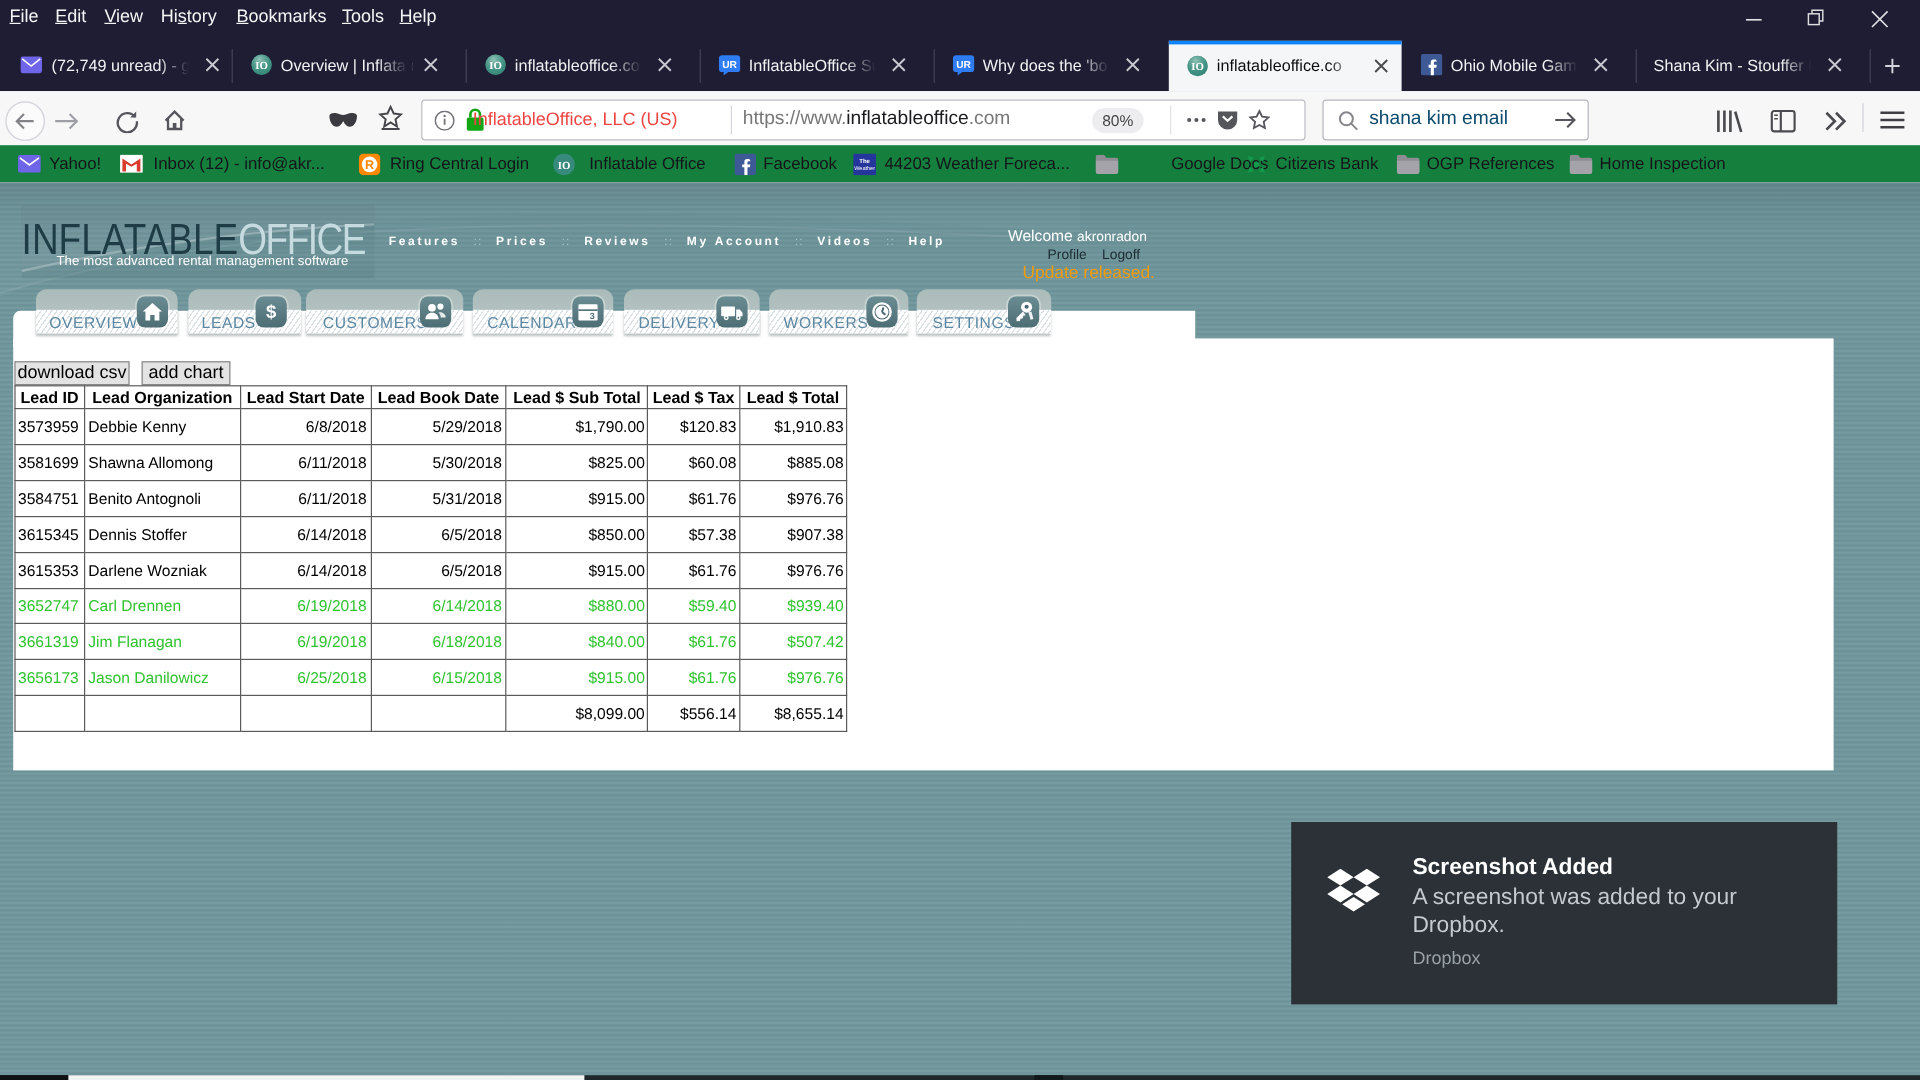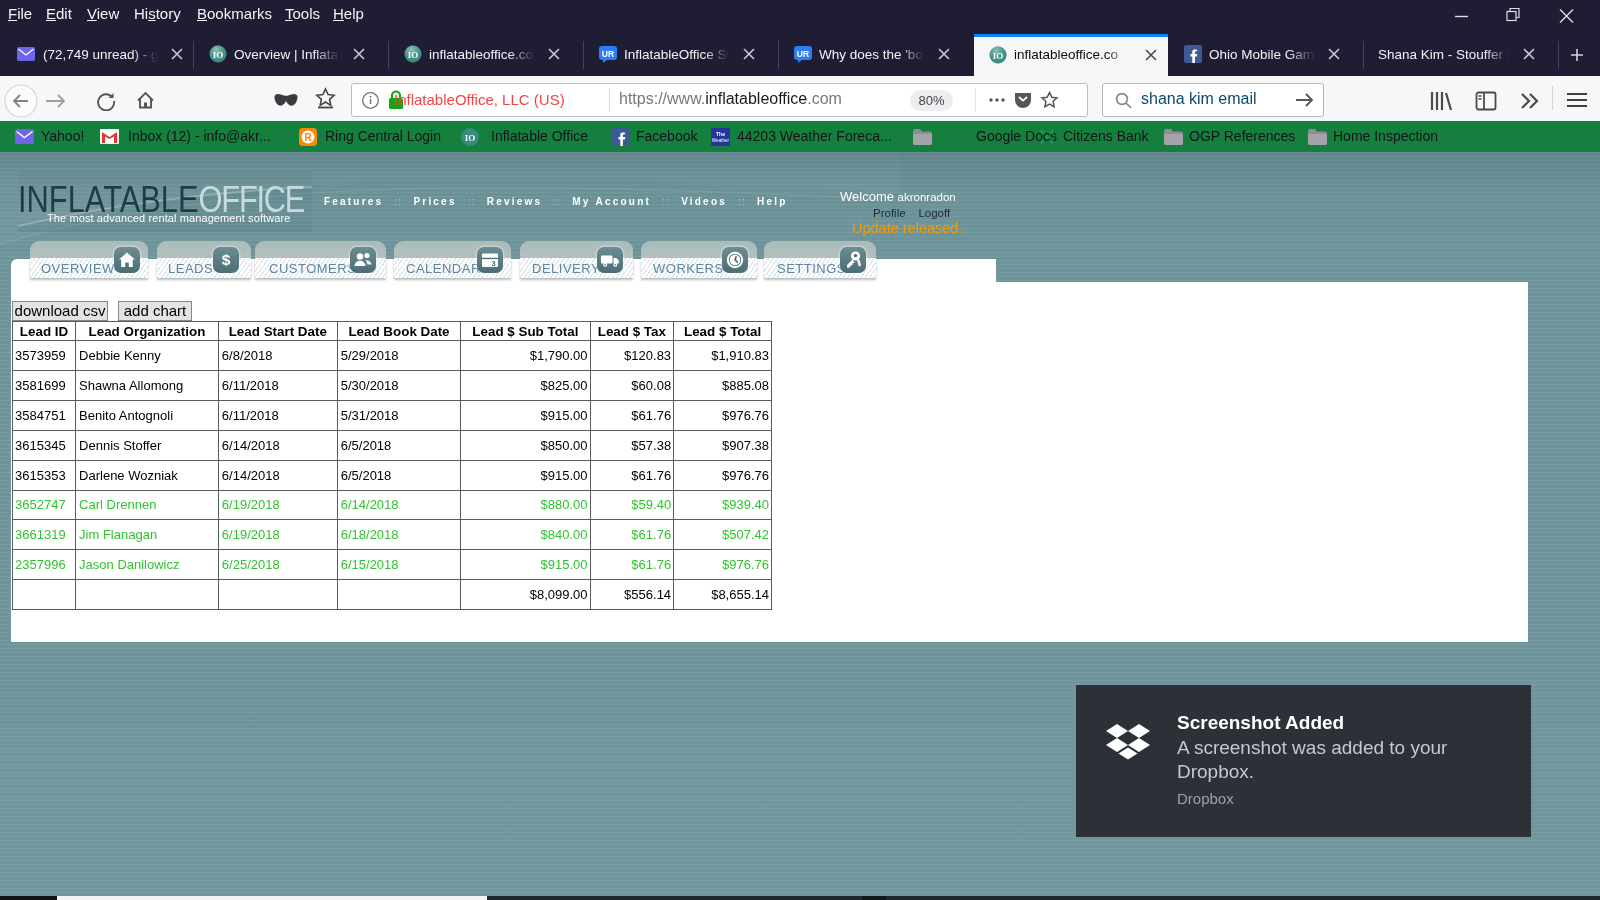--- a/index.html
+++ b/index.html
@@ -33,28 +33,28 @@
 #proflog{position:absolute;left:873px;top:55px;color:#1d2b33;font-size:11.5px}
 #update{position:absolute;left:852px;top:68px;color:#f39c07;font-size:14.5px}
 
 .ptab{position:absolute;top:89px;height:40px}
 .ptab .top{position:absolute;left:0;top:0;width:100%;height:17px;background:linear-gradient(#aabbb9,#b2c1bf);border-radius:9px 9px 0 0}
 .ptab .bot{position:absolute;left:0;top:17px;width:100%;height:19.5px;background:#fff;box-shadow:0 2px 2px rgba(125,138,138,.55);background-image:repeating-linear-gradient(125deg,rgba(188,201,208,.55) 0 1px,rgba(255,255,255,0) 1px 3.6px)}
 .ptab .lbl{position:absolute;top:19.5px;font-size:13px;color:#5b87a2;letter-spacing:.5px;white-space:nowrap}
 .picon{position:absolute;top:6px;width:26px;height:26px;border-radius:7px;background:linear-gradient(#6a8c93,#4d6d74);box-shadow:0 0 0 1.5px rgba(255,255,255,.3)}
 
 .btn{position:absolute;top:148.5px;height:20px;background:#e3e3e3;border:1px solid #868686;box-sizing:border-box;font-size:15px;color:#000;text-align:center;line-height:17px}
-#ltable{position:absolute;left:12px;top:169px;border-collapse:collapse;font-size:13px;color:#000;table-layout:fixed;width:760px}
+#ltable{position:absolute;left:12px;top:169px;border-collapse:collapse;font-size:13px;color:#000;table-layout:fixed;width:694px}
 #ltable td,#ltable th{border:1px solid #5a5a5a;padding:0 3px;}
 #ltable td:first-child{padding:0 2px;}
 #ltable td,#ltable th{height:29.92px;box-sizing:border-box;background:#fff;overflow:hidden;white-space:nowrap}
 #ltable th{font-size:13.4px;height:19px;padding:0 1px}
 #ltable .g td{color:#30c330}
 #ltable .num{text-align:right;padding-right:2px}
-#ltable .ctr{text-align:left}
+#ltable .ctr{text-align:right}
 
 #toast{position:absolute;left:1076px;top:533px;width:455px;height:152px;background:#2b3137;color:#fff}
 #toast .t1{position:absolute;left:101px;top:27px;font-size:19px;font-weight:bold}
 #toast .t2{position:absolute;left:101px;top:51px;font-size:19px;color:#c3c9cf;line-height:24px}
 #toast .t3{position:absolute;left:101px;top:105px;font-size:15px;color:#9aa1a8}
 #bottomstrip{position:absolute;left:0;top:896px;width:1600px;height:4px;background:#1e282c}
 </style></head>
 <body>
 <div id="titlebar"></div>
 <div id="menubar">
@@ -490,21 +490,21 @@
   <tr class="g">
           <td>3661319</td>
           <td>Jim Flanagan</td>
           <td class="ctr">6/19/2018</td>
           <td class="ctr">6/18/2018</td>
           <td class="num">$840.00</td>
           <td class="num">$61.76</td>
           <td class="num">$507.42</td>
         </tr>
   <tr class="g">
-          <td>2357996</td>
+          <td>3656173</td>
           <td>Jason Danilowicz</td>
           <td class="ctr">6/25/2018</td>
           <td class="ctr">6/15/2018</td>
           <td class="num">$915.00</td>
           <td class="num">$61.76</td>
           <td class="num">$976.76</td>
         </tr>
   <tr>
           <td></td>
           <td></td>

